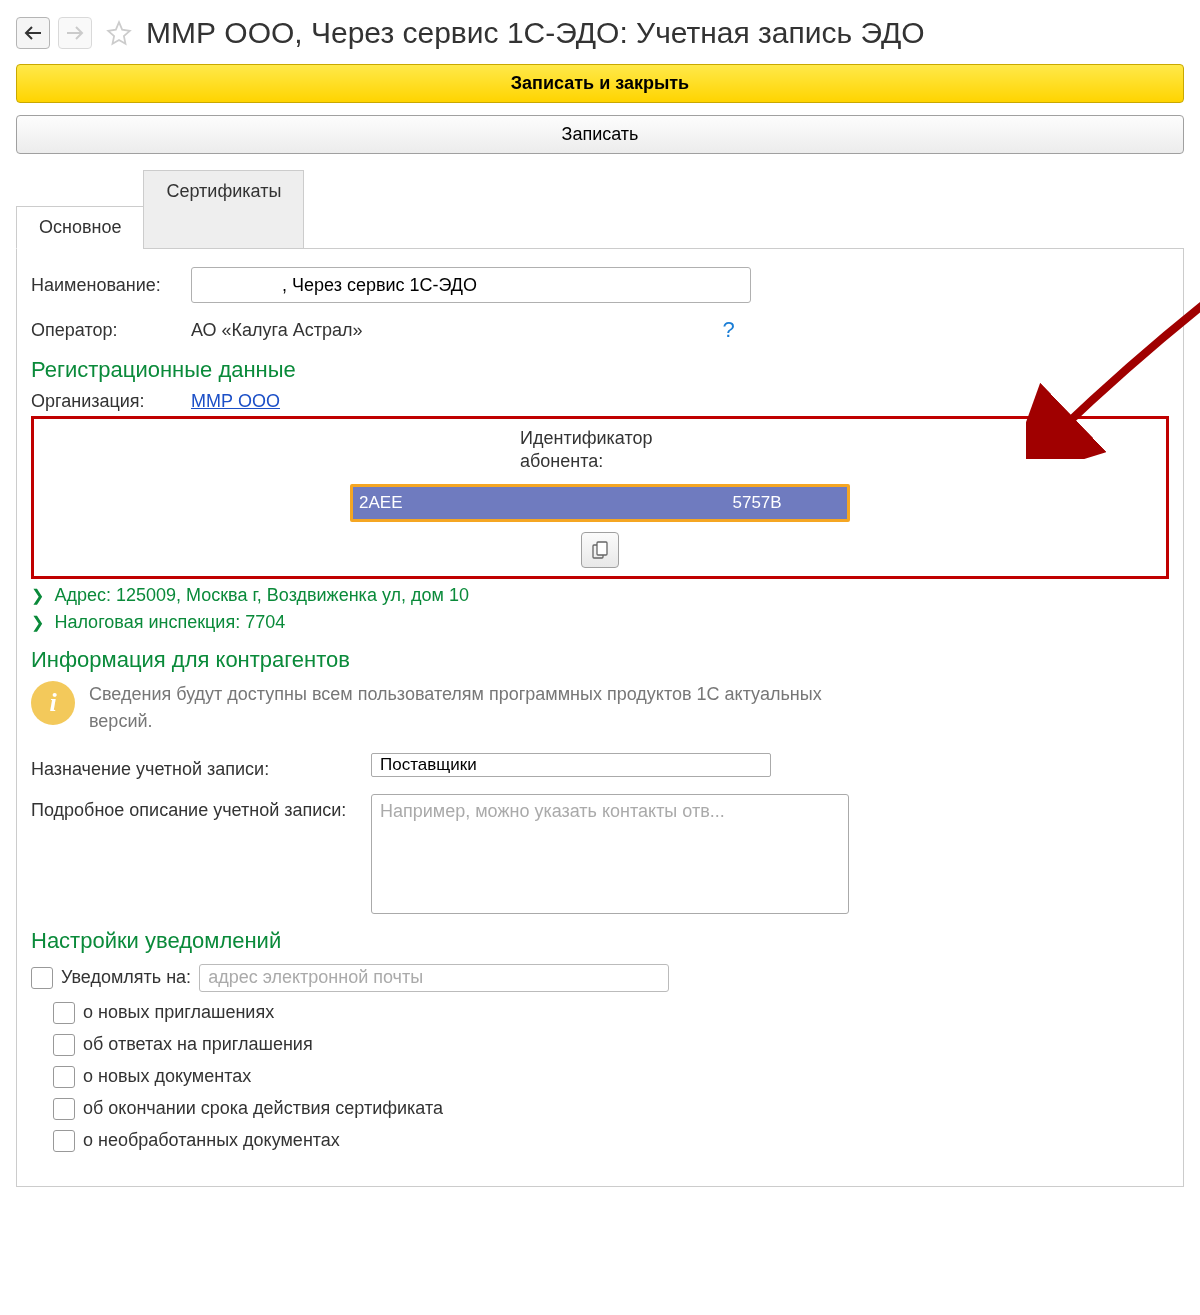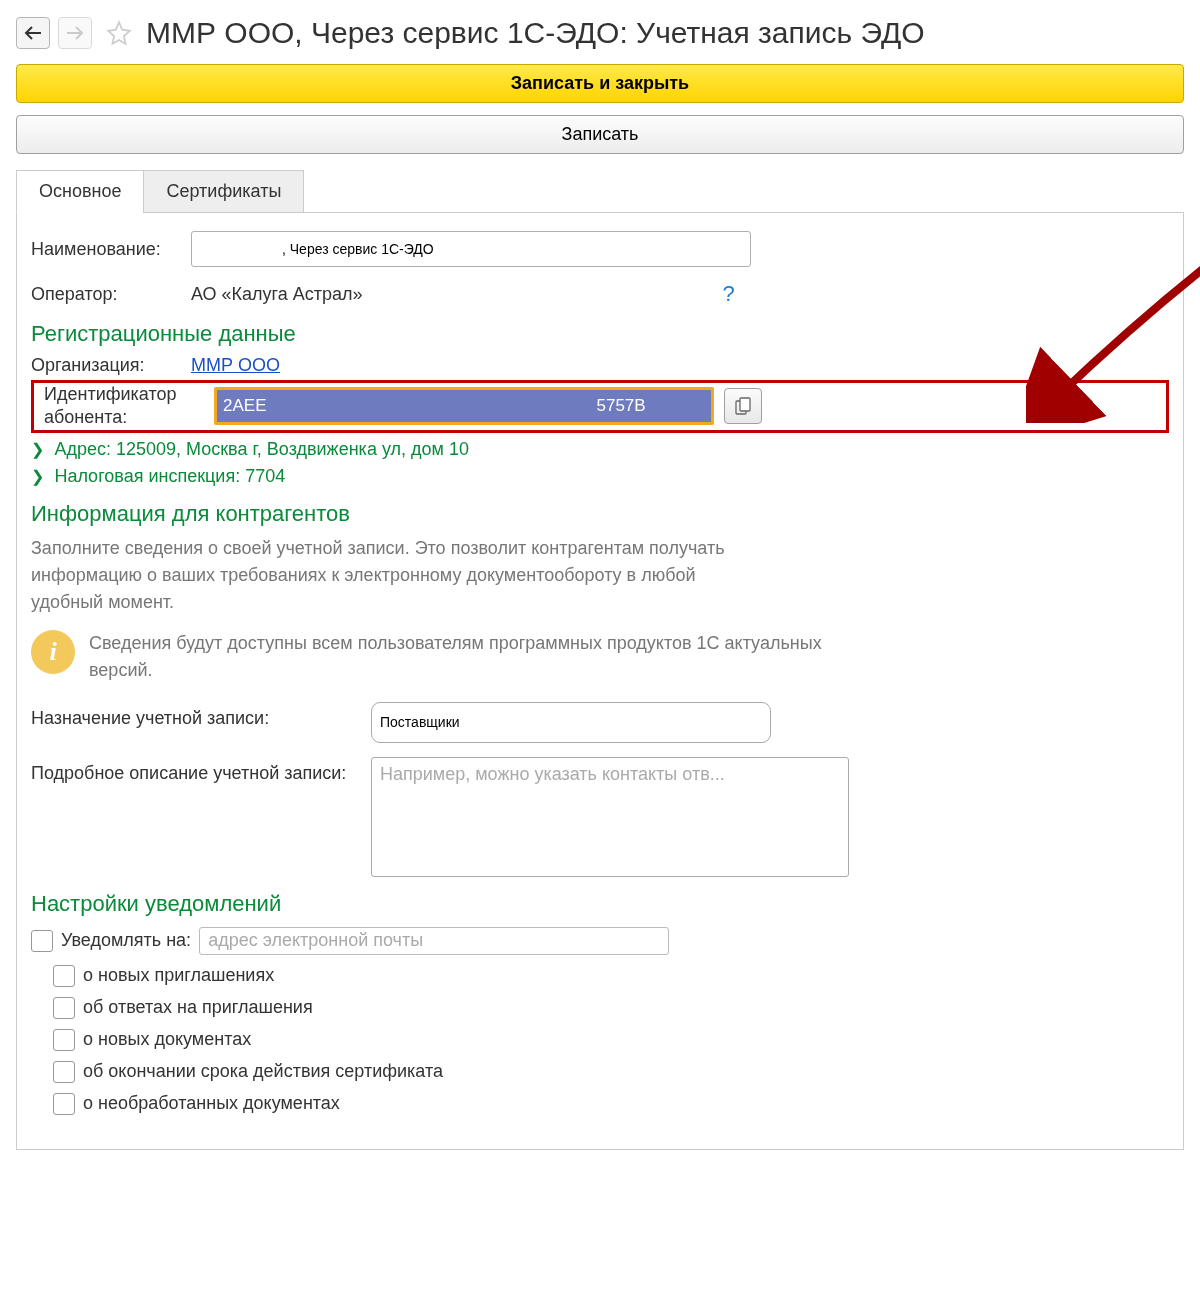--- a/index.html
+++ b/index.html
@@ -69,20 +69,21 @@
     padding: 10px 22px;
     border: 1px solid #ccc;
     background: #eee;
     cursor: pointer;
     margin-right: -1px;
     margin-bottom: -1px;
   }
   .tab.active {
     background: #fff;
     border-bottom: 1px solid #fff;
+    margin-top: 36px;
   }
   .content {
     border: 1px solid #ccc;
     border-top: none;
     padding: 18px 14px 24px 14px;
   }
   .form-row {
     display: flex;
     align-items: center;
     margin-bottom: 14px;
@@ -96,21 +97,21 @@
     color: #333;
     line-height: 1.3;
   }
   .text-input {
     flex: 0 0 auto;
     width: 560px;
     height: 36px;
     border: 1px solid #b0b0b0;
     border-radius: 3px;
     padding: 0 8px;
-    font-size: 14px;
+    font-size: 18px;
   }
   .static-text { font-size: 18px; }
   .help-link {
     color: #1b7ed6;
     font-size: 22px;
     margin-left: 360px;
     cursor: pointer;
   }
   .section-heading {
     color: #0a8a3a;
@@ -118,26 +119,27 @@
     margin: 14px 0 8px 0;
   }
   .org-row { display: flex; align-items: center; margin-bottom: 4px; }
   .org-link {
     color: #1b4fc7;
     text-decoration: underline;
     cursor: pointer;
   }
   .highlight-box {
     border: 3px solid #c00000;
-    padding: 0 10px;
+    padding: 8px 10px;
     margin: 4px 0 0 0;
     display: flex;
     align-items: center;
     gap: 10px;
     position: relative;
+    flex-direction: column;
   }
   .id-field {
     border: 3px solid #f5a623;
     border-radius: 2px;
     height: 38px;
     width: 500px;
     display: flex;
     align-items: center;
     background: #6f7bbf;
     color: #fff;
@@ -194,22 +196,22 @@
     display:flex;align-items:center;justify-content:center;
     font-family:serif;font-style:italic;font-size:26px;font-weight:bold;
   }
   .grid-row {
     display:flex;
     align-items:flex-start;
     margin-bottom:14px;
   }
   .grid-label { width:340px; padding-top:6px; }
   .input-small {
-    width:400px;height:41px;border:1px solid #aaa;border-radius:9px;
-    padding:0 8px;font-size:14px;
+    width:400px;height:24px;border:1px solid #aaa;border-radius:2px;
+    padding:0 8px;font-size:17px;
   }
   .textarea {
     width:478px;height:120px;border:1px solid #aaa;border-radius:3px;
     padding:6px 8px;font-size:18px;resize:none;
     font-family:Arial,sans-serif;
   }
   .textarea::placeholder,.notify-input::placeholder{color:#aaa;}
   .checkbox {
     width:22px;height:22px;border:1px solid #999;border-radius:3px;
     display:inline-block;vertical-align:middle;margin-right:8px;
@@ -302,21 +304,20 @@
   <div class="expand-row">
     <span class="chev">❯</span>
     <span>Адрес: 125009, Москва г, Воздвиженка ул, дом 10</span>
   </div>
   <div class="expand-row">
     <span class="chev">❯</span>
     <span>Налоговая инспекция: 7704</span>
   </div>
 
   <div class="section-heading">Информация для контрагентов</div>
-  <div class="info-paragraph">Заполните сведения о своей учетной записи. Это позволит контрагентам получать информацию о ваших требованиях к электронному документообороту в любой удобный момент.</div>
 
   <div class="info-badge-row">
     <div class="info-badge">i</div>
     <div class="info-paragraph" style="margin:0;">Сведения будут доступны всем пользователям программных продуктов 1С актуальных версий.</div>
   </div>
 
   <div class="grid-row">
     <div class="grid-label">Назначение учетной записи:</div>
     <input class="input-small" value="Поставщики" style="">
   </div>

